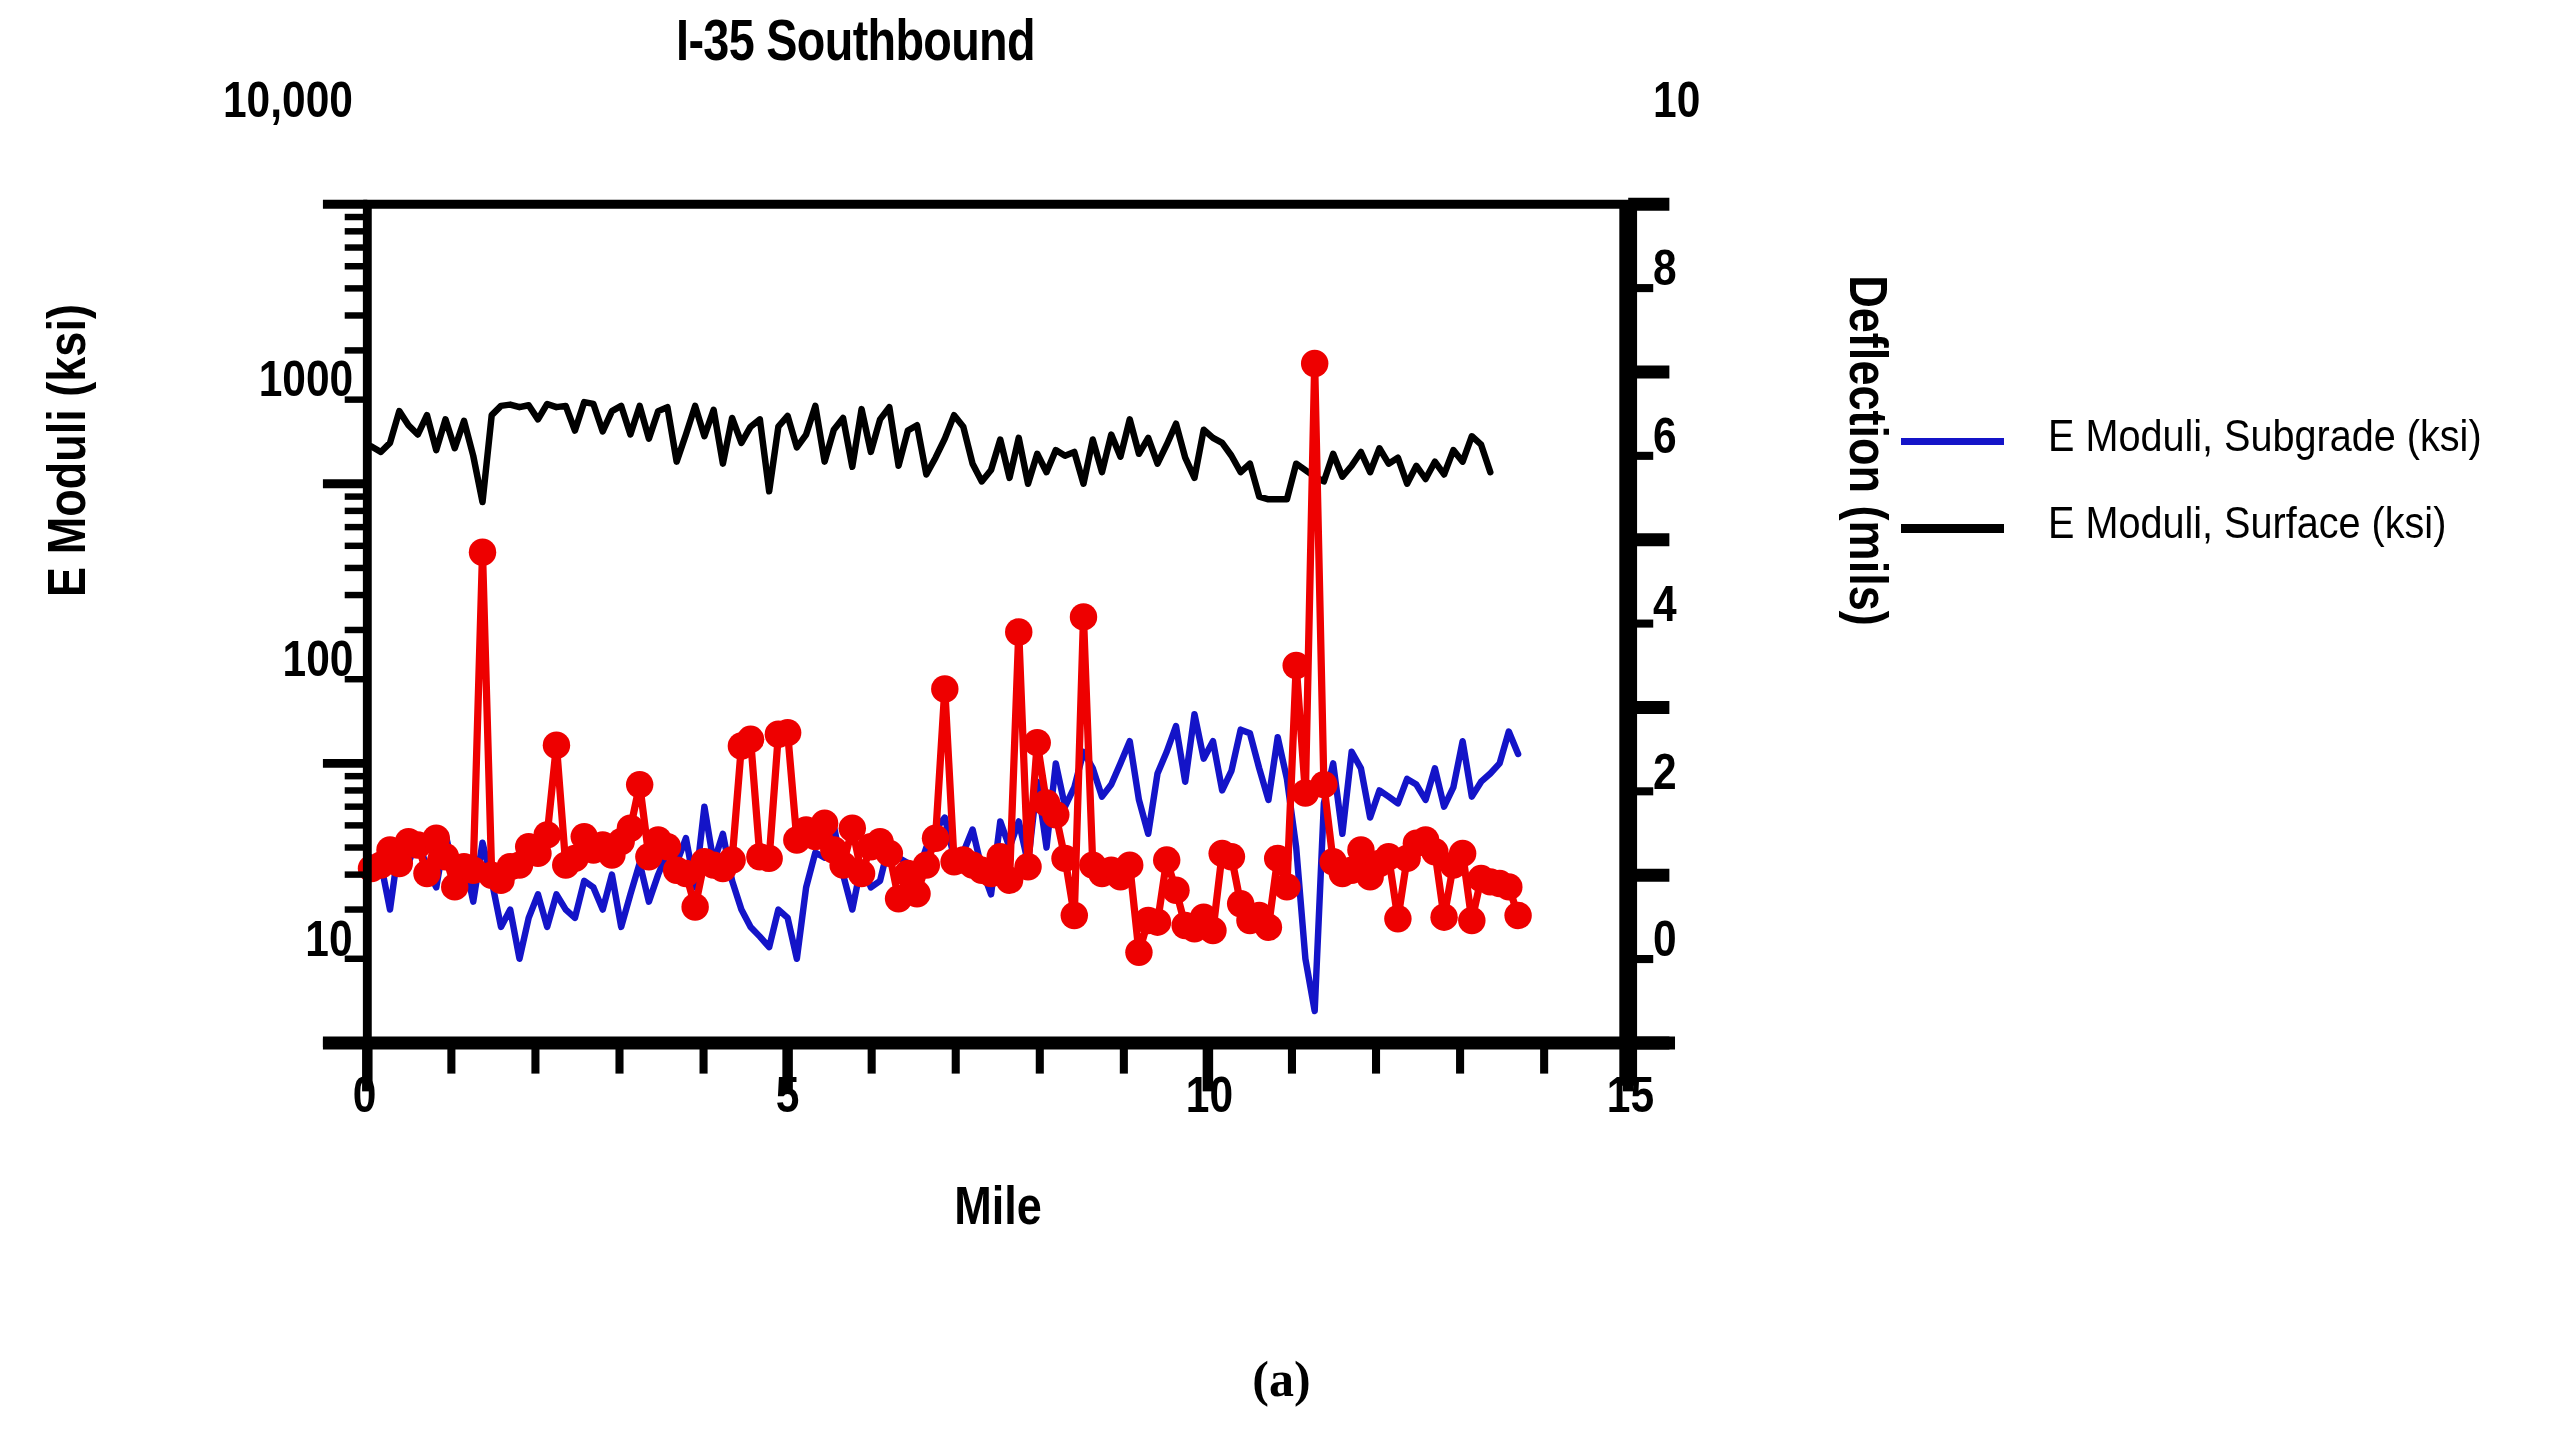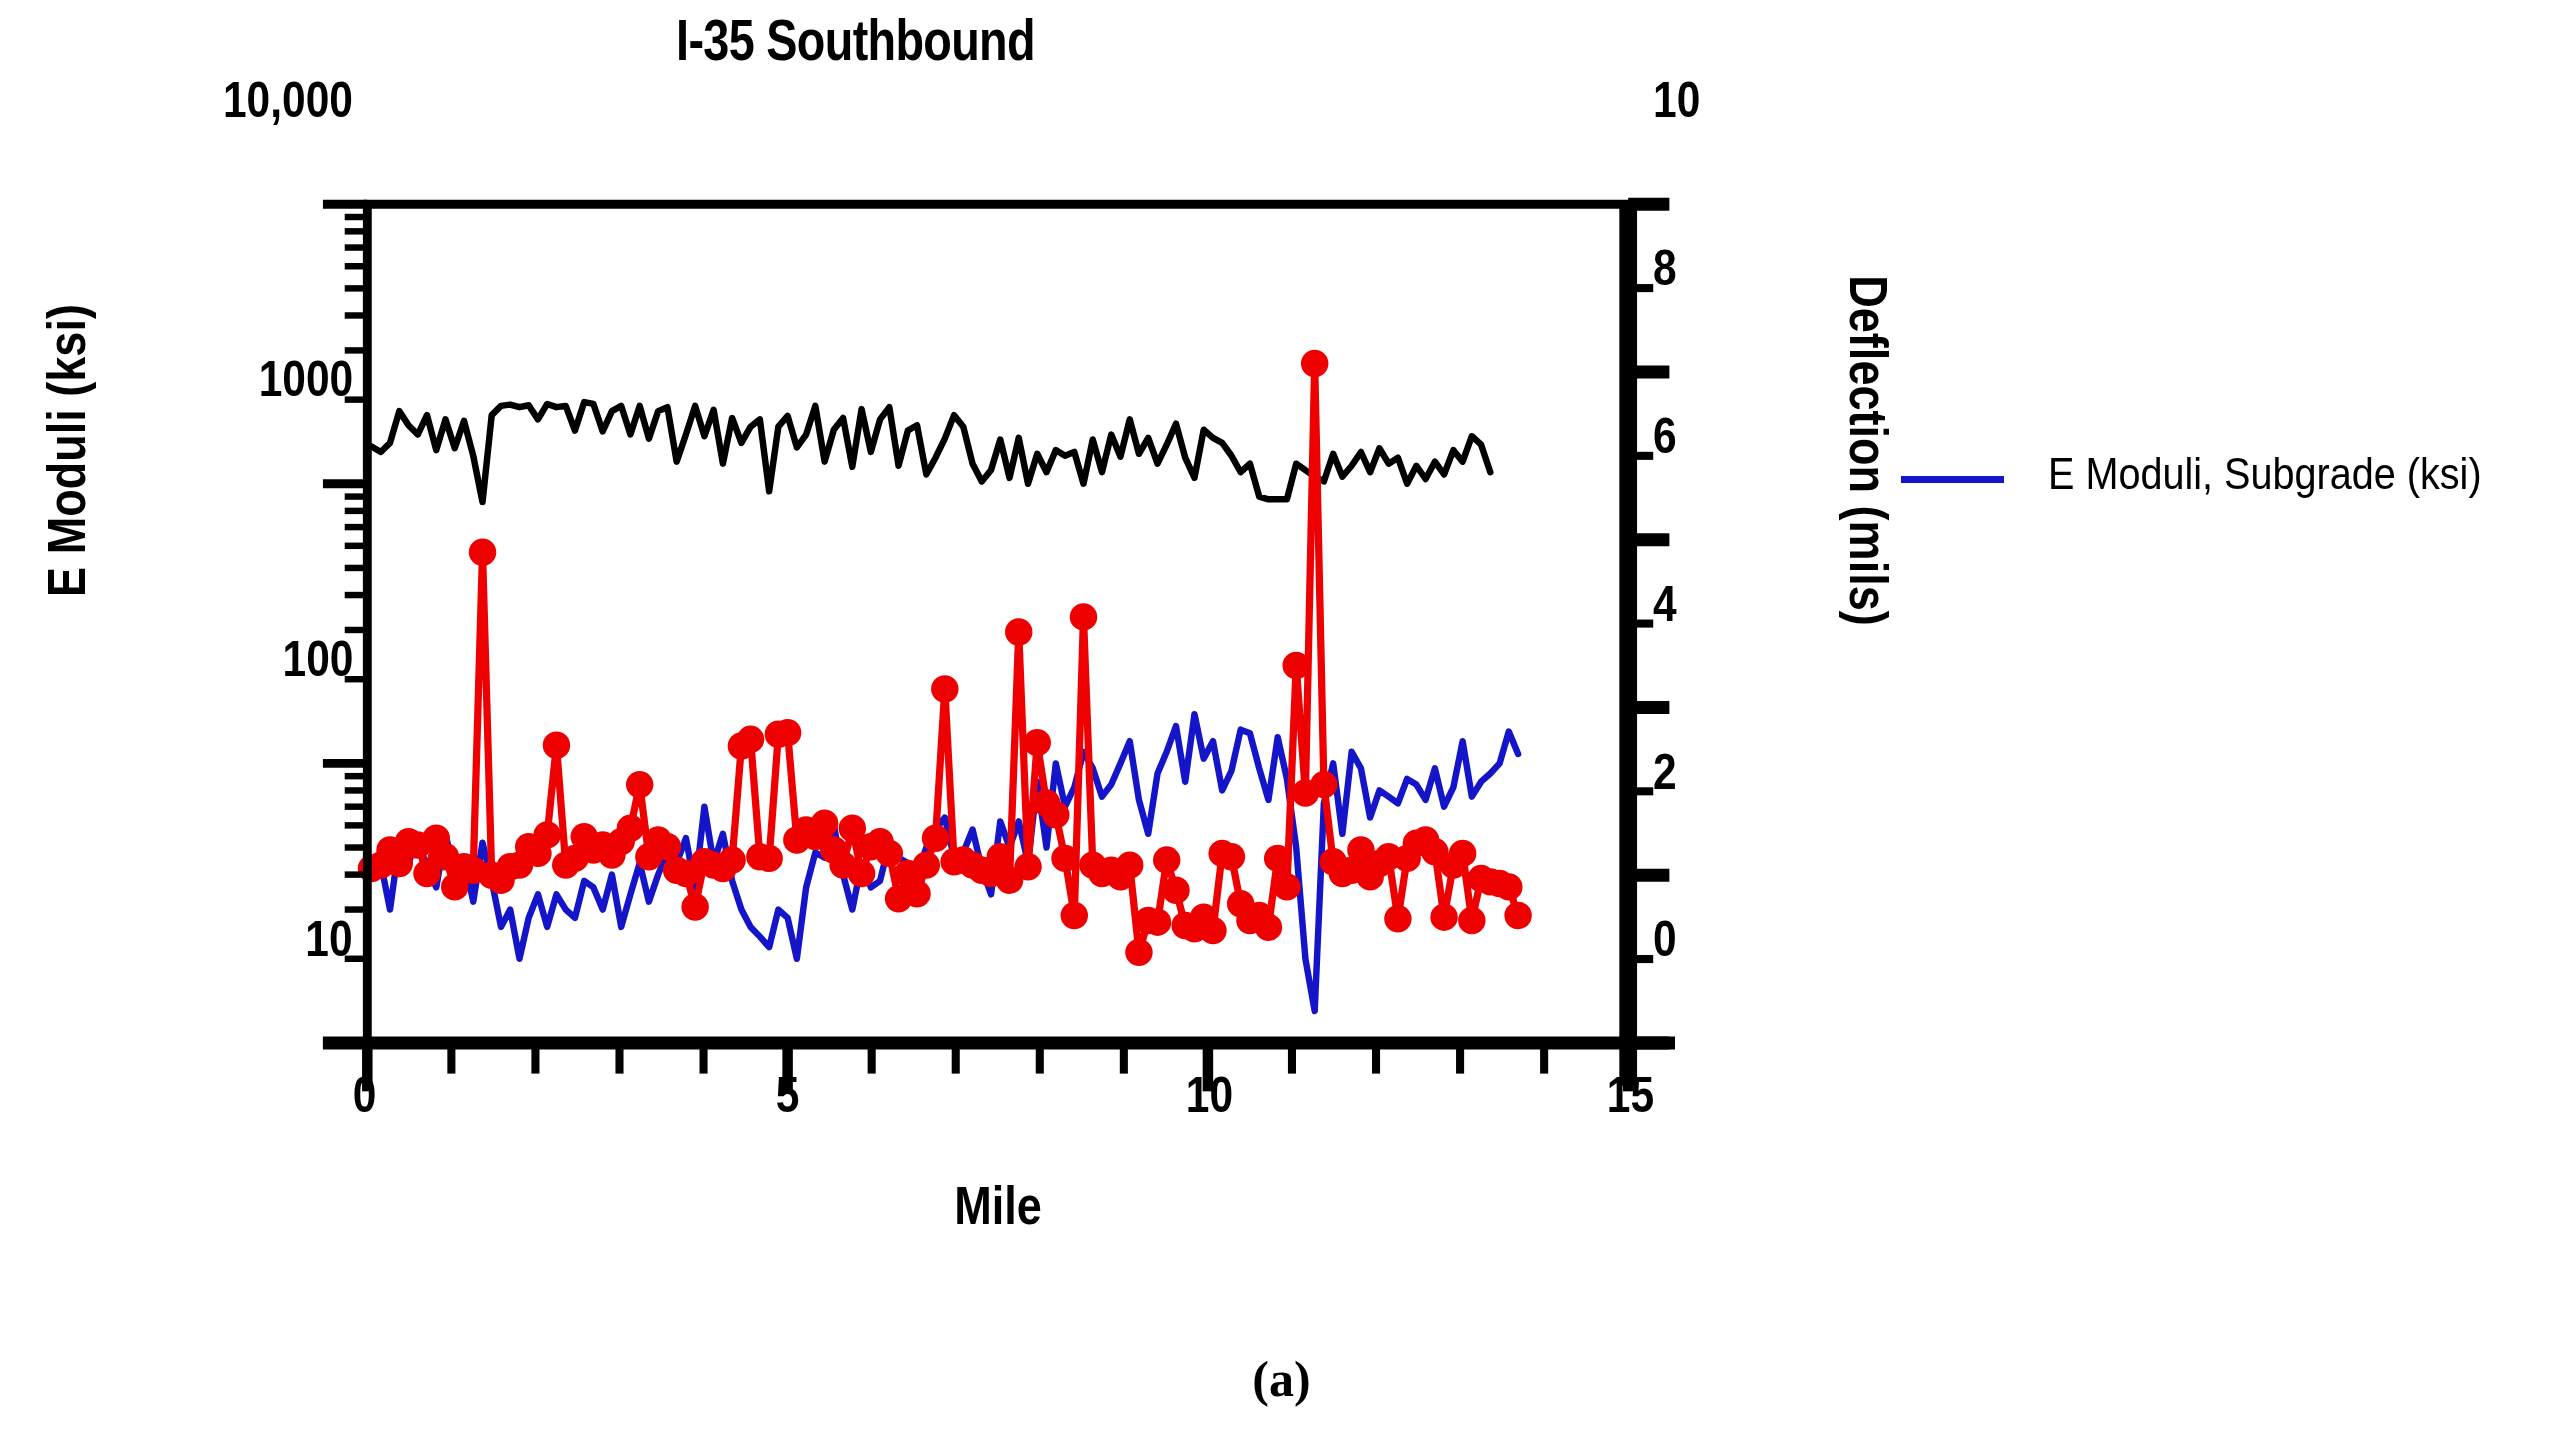--- a/index.html
+++ b/index.html
@@ -47,21 +47,21 @@
     font-weight:bold;font-size:50px;white-space:nowrap;
     transform:scaleX(.85);transform-origin:left center;
   }
   .xtick{
     position:absolute;top:1066px;text-align:center;width:129px;
     font-weight:bold;font-size:50px;
     transform:scaleX(.85);transform-origin:center top;
   }
 
   
-  #legend{position:absolute;left:1901px;top:440px;width:646px;}
+  #legend{position:absolute;left:1901px;top:402px;width:646px;}
   .legend-row{position:relative;height:87px;}
   .legend-swatch{position:absolute;left:0;top:36px;width:103px;height:7.3px;}
   .legend-swatch.blue{background:#1414c8;}
   .legend-swatch.black{background:#000000;height:9px;top:35px;}
   .legend-swatch.red{background:#ee0000;height:9px;top:35px;}
   .legend-dot{position:absolute;left:42px;top:24px;width:29px;height:29px;
               border-radius:50%;background:#ee0000;}
   .legend-label{position:absolute;left:147px;top:8px;
                 font-size:45px;font-weight:normal;white-space:nowrap;
                 transform:scaleX(.88);transform-origin:left top;}
@@ -304,18 +304,22 @@
           <line x1="1912.8666666666668" y1="1292" x2="1912.8666666666668" y2="1330" stroke="#000" stroke-width="10"></line>
         </g>
     </g>
   </svg>
 
   <div id="legend">
     <div class="legend-row">
       <span class="legend-swatch blue"></span>
       <span class="legend-label">E Moduli, Subgrade (ksi)</span>
     </div>
+    <div class="legend-row">
+      <span class="legend-swatch black"></span>
+      <span class="legend-label">E Moduli, Surface (ksi)</span>
+    </div>
   </div>
 
   <div id="caption">(a)</div>
 
 </div>
 
 
 </body></html>

